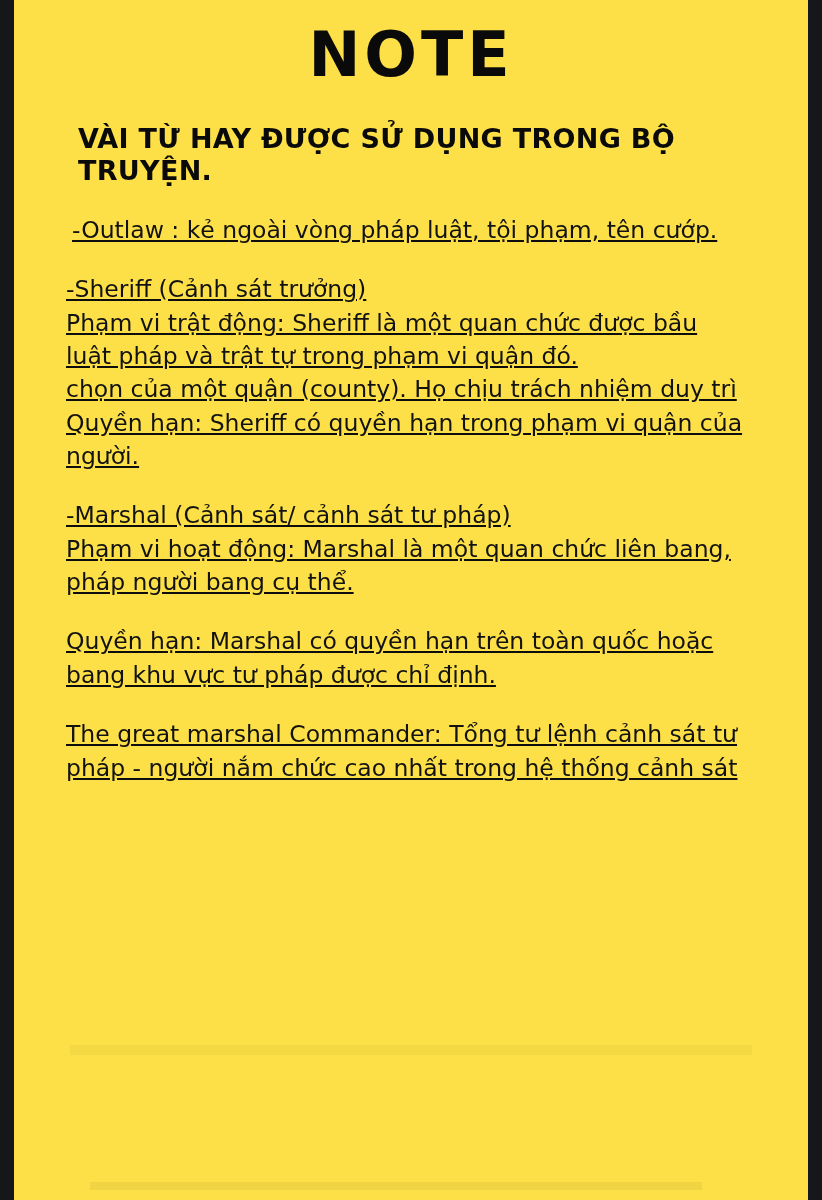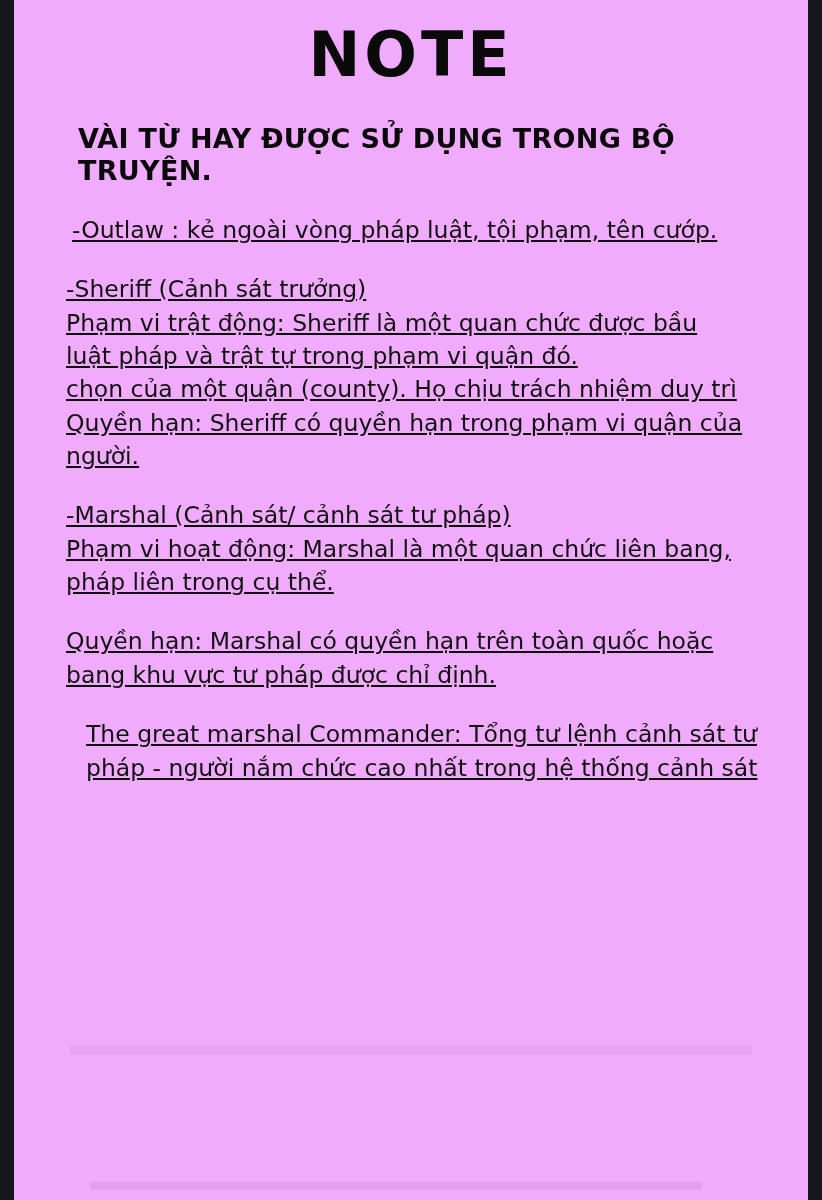--- a/index.html
+++ b/index.html
@@ -14,21 +14,21 @@
     overflow: hidden;
     font-family: "DejaVu Sans", sans-serif;
     color: #0d0d0d;
   }
   .page {
     position: absolute;
     left: 0;
     top: 0;
     width: 822px;
     height: 1200px;
-    background: #f0abfc;
+    background: #fde047;
     box-sizing: border-box;
   }
   
   .edge-bar {
     position: absolute;
     top: 0;
     bottom: 0;
     width: 14px;
     background: #15171a;
   }
@@ -77,21 +77,21 @@
     line-height: 1.42;
     margin: 0;
     color: #121212;
     font-weight: 500;
   }
 
   .para {
     margin-bottom: 26px;
     text-decoration: underline;
   }
-  .para:last-child { margin-bottom: 0; margin-left: 20px; }
+  .para:last-child { margin-bottom: 0; }
 
   .para-indent {
     padding-left: 6px;
   }
 
   
   .ghost {
     position: absolute;
     left: 70px;
     right: 70px;
@@ -126,21 +126,21 @@
         <p class="line">Phạm vi trật động: Sheriff là một quan chức được bầu</p>
         <p class="line">luật pháp và trật tự trong phạm vi quận đó.</p>
         <p class="line">chọn của một quận (county). Họ chịu trách nhiệm duy trì</p>
         <p class="line">Quyền hạn: Sheriff có quyền hạn trong phạm vi quận của</p>
         <p class="line">người.</p>
       </div>
 
       <div class="para">
         <p class="line"> -Marshal (Cảnh sát/ cảnh sát tư pháp)</p>
         <p class="line">Phạm vi hoạt động: Marshal là một quan chức liên bang,</p>
-        <p class="line">pháp liên trong cụ thể.</p>
+        <p class="line">pháp người bang cụ thể.</p>
       </div>
 
       <div class="para">
         <p class="line">Quyền hạn: Marshal có quyền hạn trên toàn quốc hoặc</p>
         <p class="line">bang khu vực tư pháp được chỉ định.</p>
       </div>
 
       <div class="para">
         <p class="line">The great marshal Commander: Tổng tư lệnh cảnh sát tư</p>
         <p class="line">pháp - người nắm chức cao nhất trong hệ thống cảnh sát</p>

